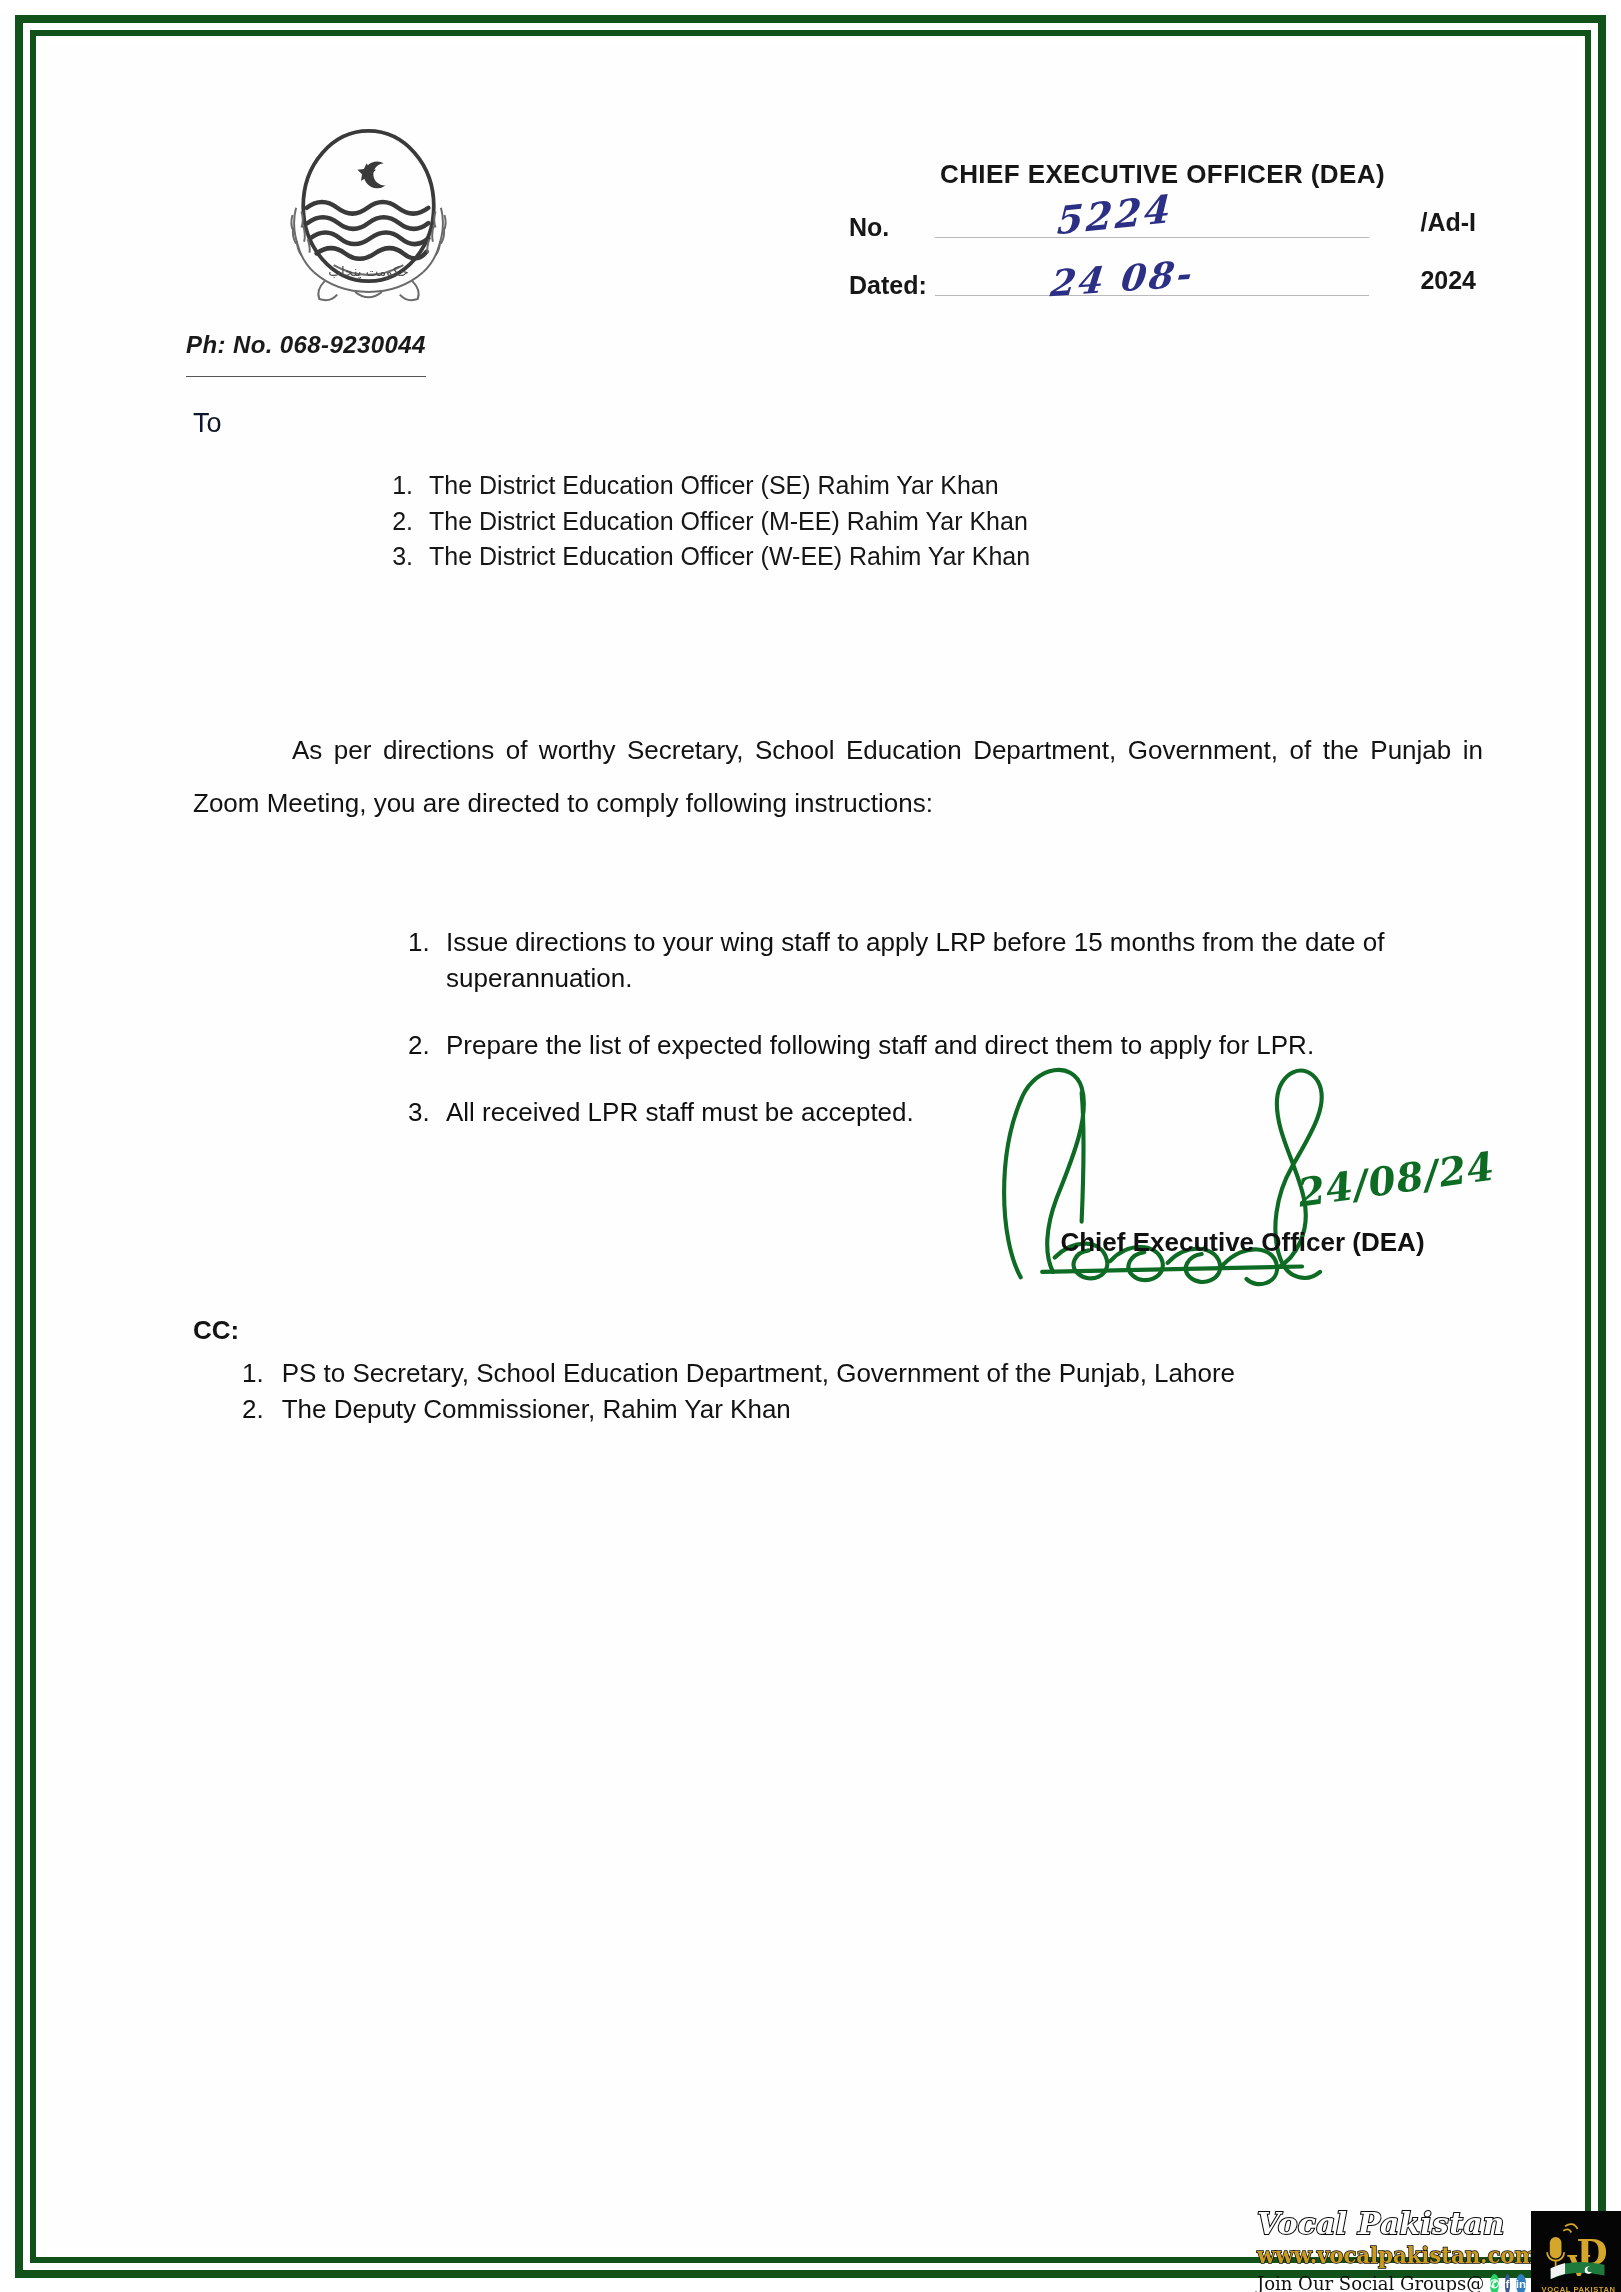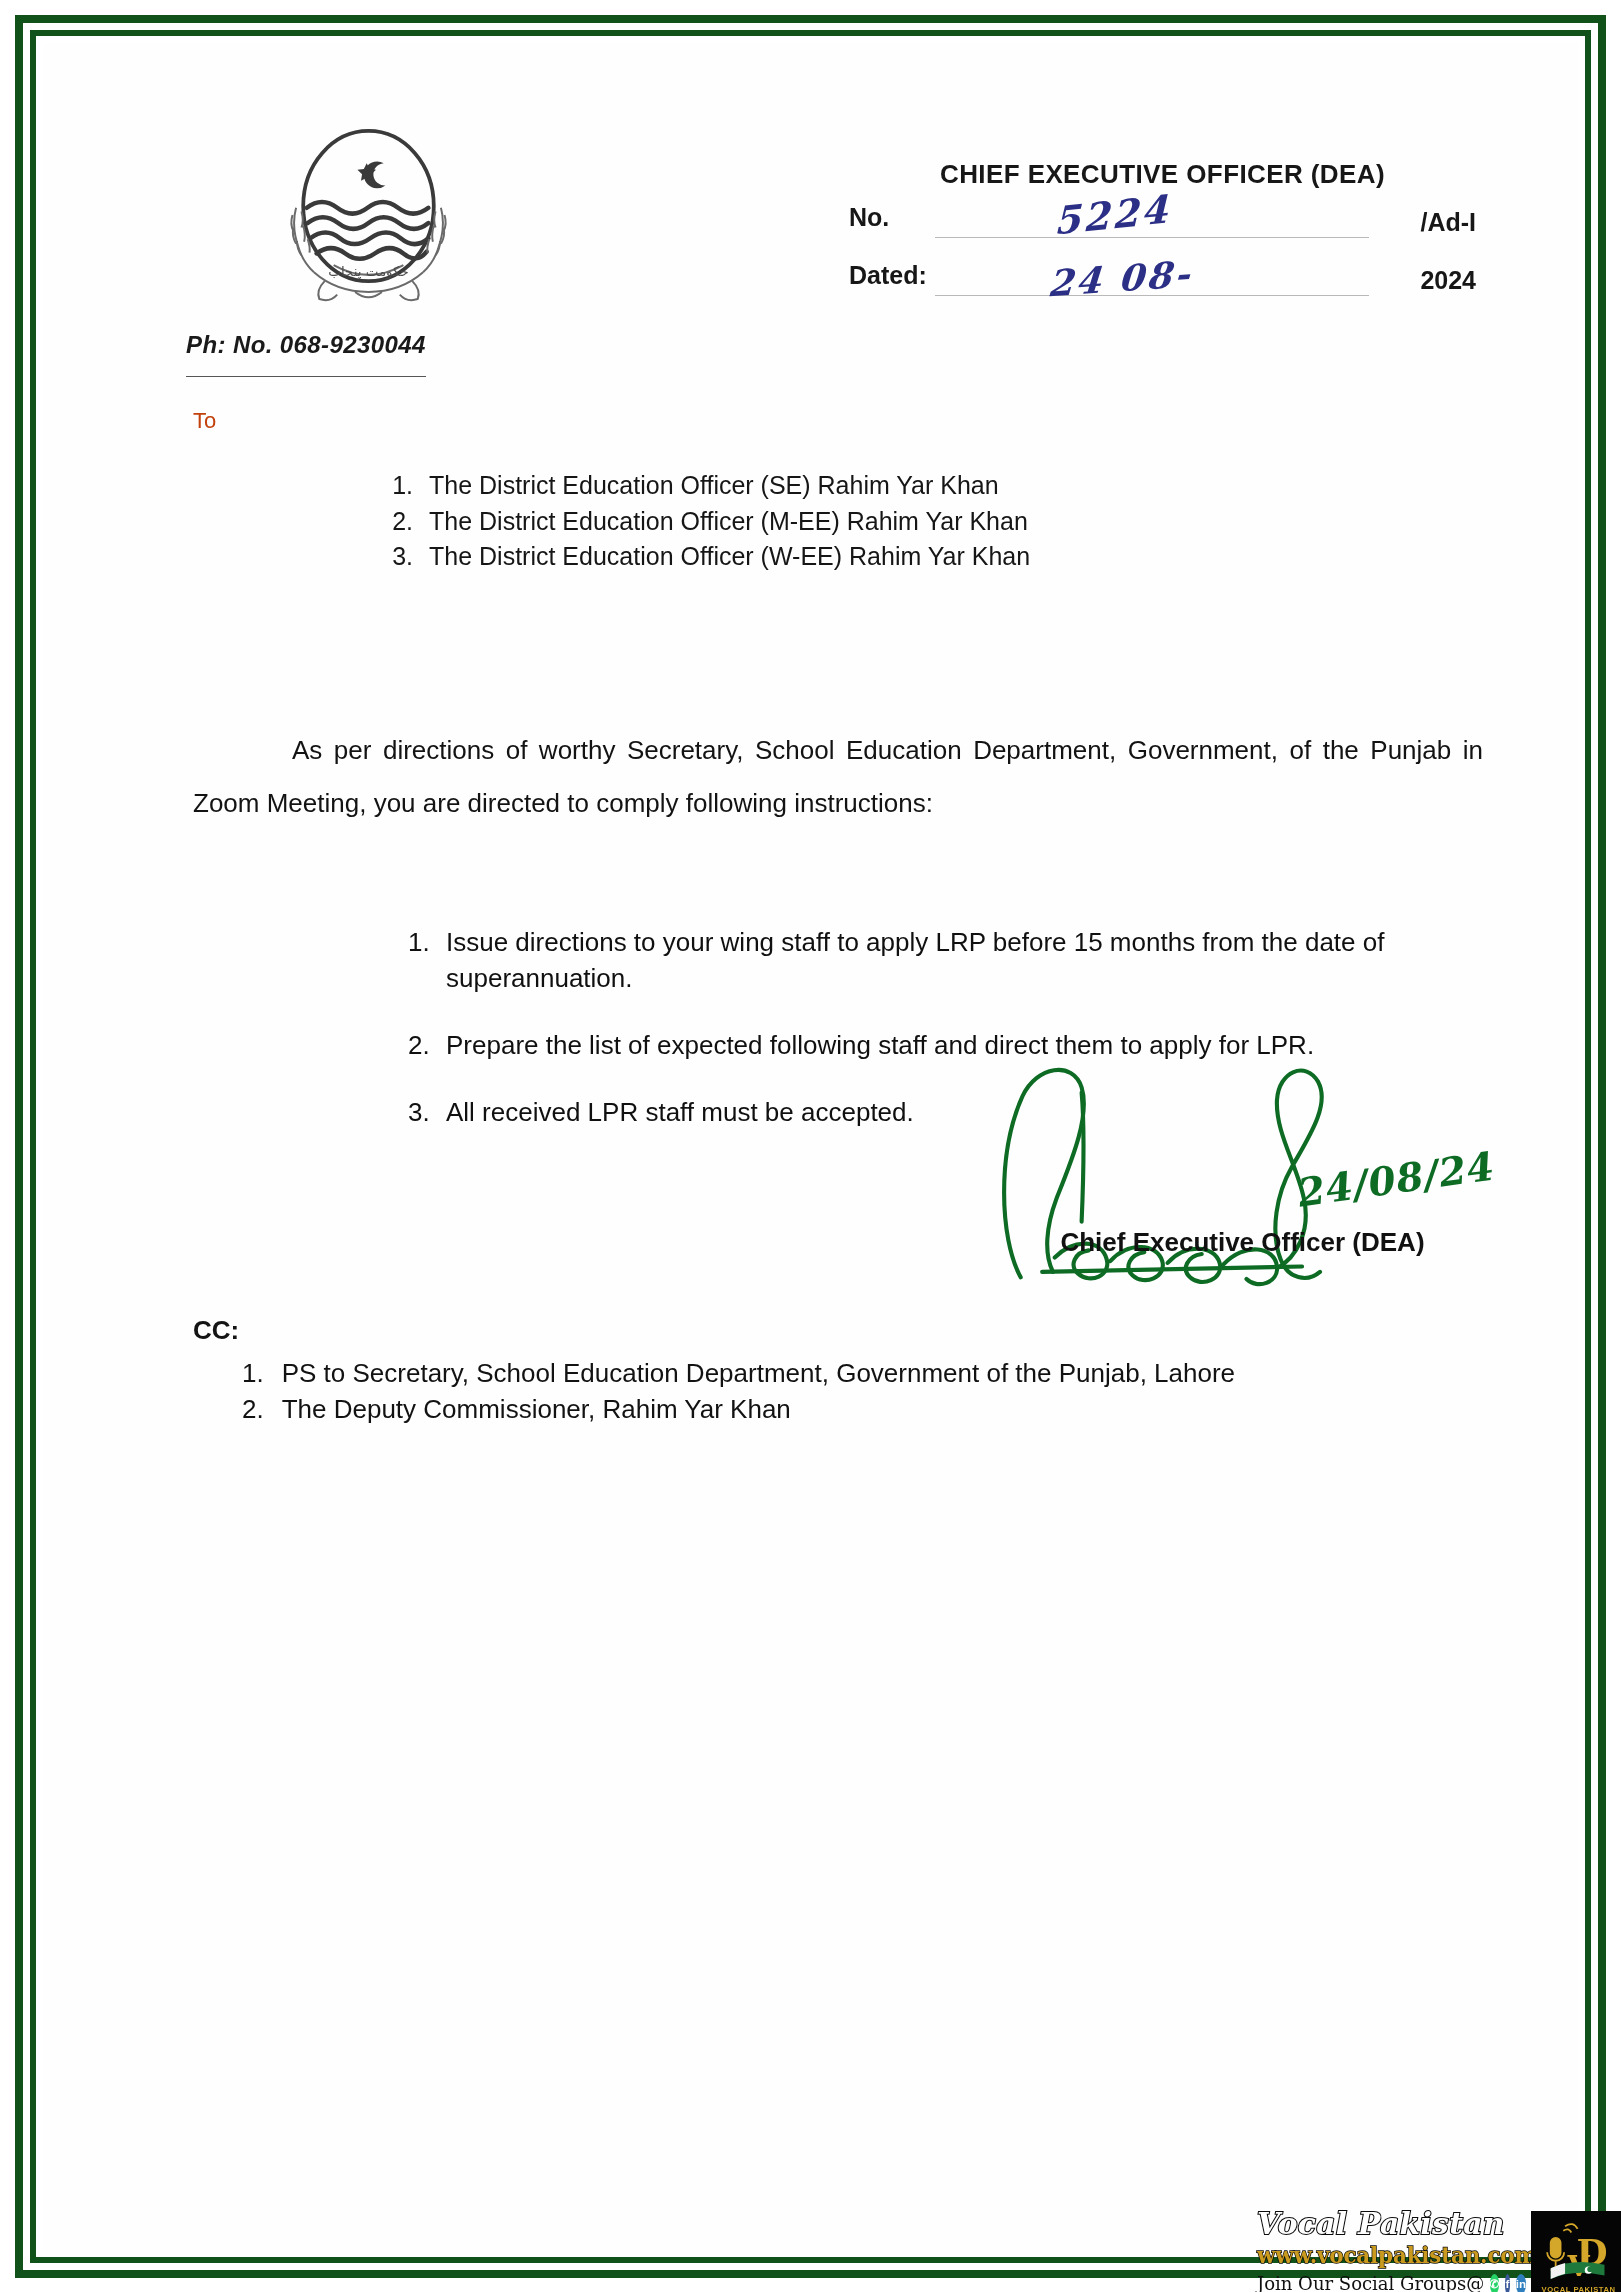--- a/index.html
+++ b/index.html
@@ -82,21 +82,21 @@
   .ref-row {
     position: relative;
     margin-top: 12.5px;
     height: 45px;
     font-size: 25px;
     font-weight: bold;
   }
   .ref-label {
     position: absolute;
     left: 0;
-    top: 0;
+    top: 10px;
   }
   .ref-rule {
     position: absolute;
     left: 86px;
     right: 107px;
     top: 34px;
     border-bottom: 1.8px solid #b9b9b9;
   }
   .ref-tail {
     position: absolute;
@@ -134,22 +134,22 @@
     border-bottom: 1.8px solid #555;
     padding-bottom: 17px;
     letter-spacing: 0.4px;
   }
 
   
   .to-label {
     position: absolute;
     left: 150px;
     top: 365px;
-    font-size: 22px;
-    color: #c2410c;
+    font-size: 27px;
+    color: #0f172a;
   }
 
   
   .recipients {
     position: absolute;
     left: 339px;
     top: 425px;
     width: 1021px;
   }
   .recipients li {

